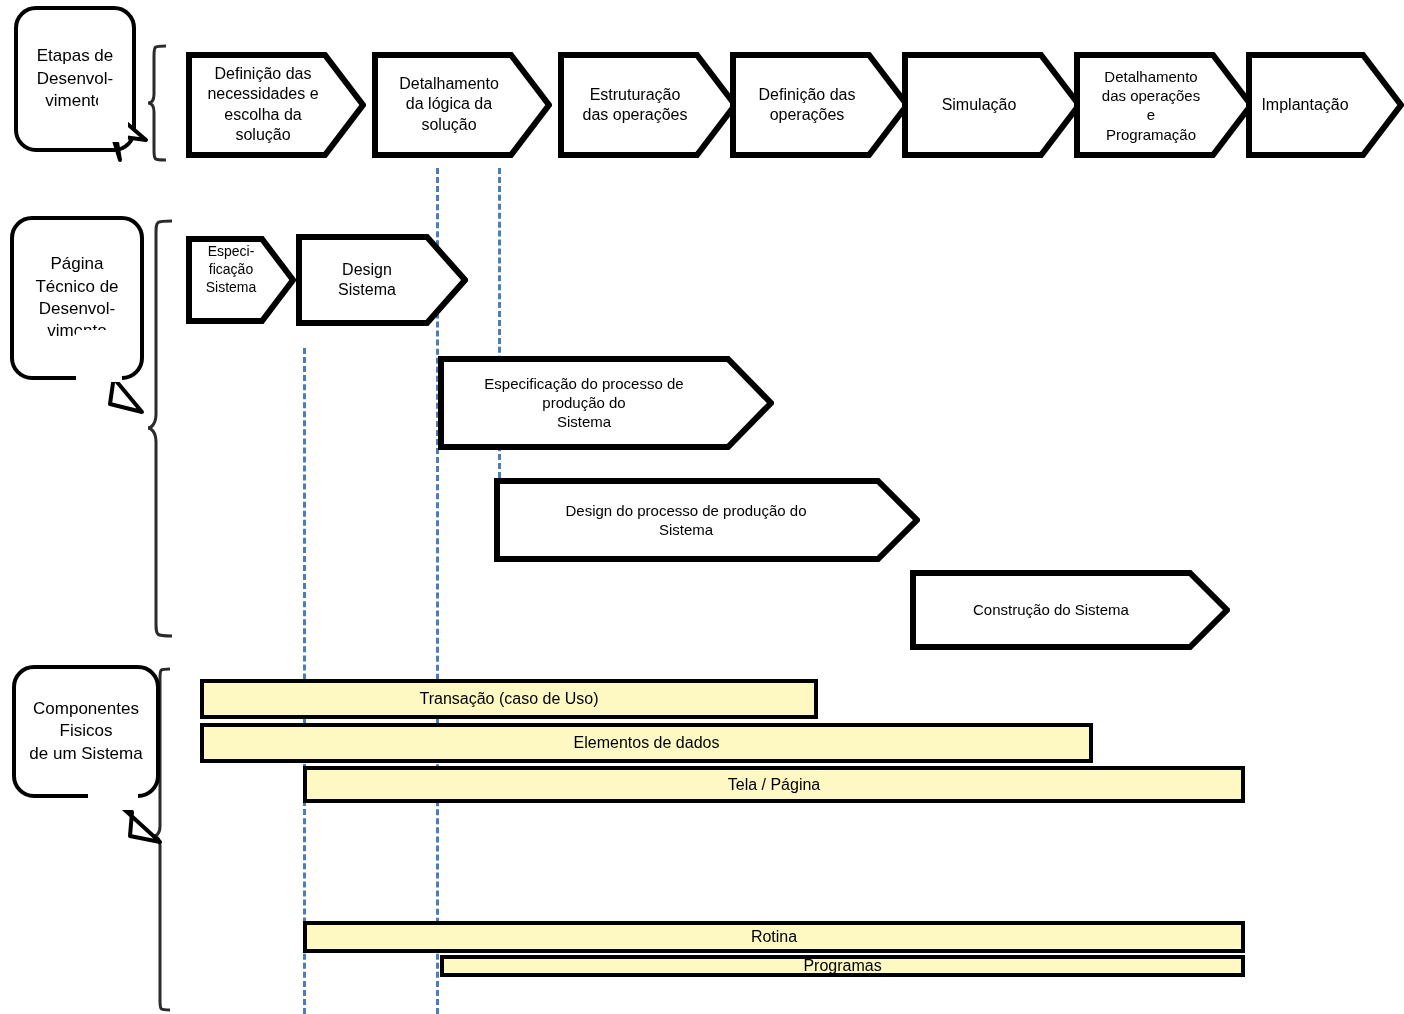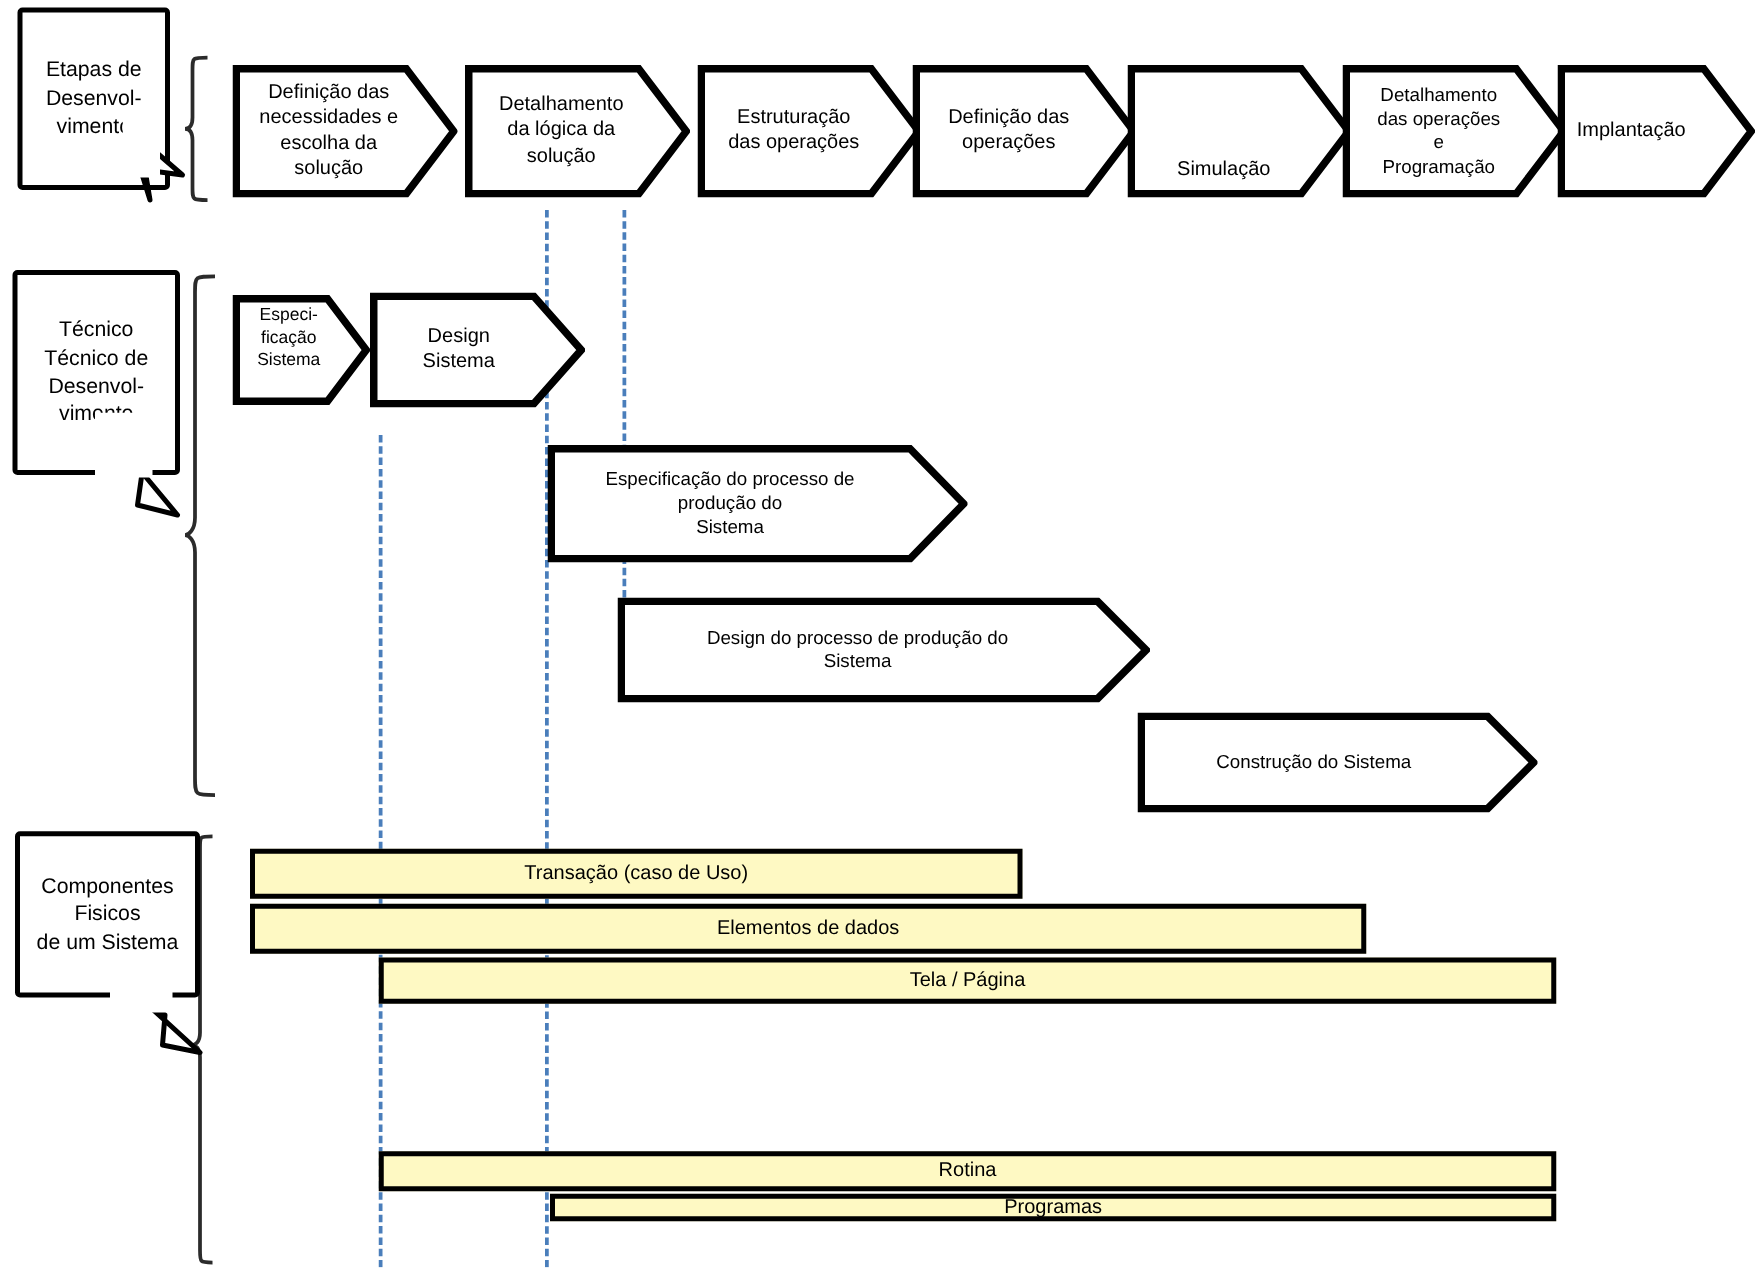--- a/index.html
+++ b/index.html
@@ -17,21 +17,21 @@
     height: 1014px;
     overflow: hidden;
     background: #ffffff;
   }
 
   
   .callout {
     position: absolute;
     box-sizing: border-box;
     border: 4px solid #000;
-    border-radius: 4px;
+    border-radius: 22px;
     background: #fff;
     display: flex;
     align-items: center;
     justify-content: center;
     text-align: center;
     line-height: 1.32;
     font-size: 17px;
     z-index: 5;
   }
   .callout .ctext { display: block; padding: 0 6px; }
@@ -143,21 +143,21 @@
     <div class="lbl" style="padding-right:26px;">
       <span>Definição das</span><br>
       <span>operações</span>
     </div>
   </div>
 
   <div class="chev" style="left:902px; top:52px; width:180px; height:106px;">
     <svg width="180" height="106" viewBox="0 0 180 106">
       <path d="M3 3 L139 3 L177 53 L139 103 L3 103 Z" fill="#fff" stroke="#000" stroke-width="6" stroke-linejoin="miter"></path>
     </svg>
-    <div class="lbl" style="padding-right:26px;margin-top:31px;">
+    <div class="lbl" style="padding-right:26px;">
       <span>Simulação</span>
     </div>
   </div>
 
   <div class="chev" style="left:1074px; top:52px; width:180px; height:106px;">
     <svg width="180" height="106" viewBox="0 0 180 106">
       <path d="M3 3 L139 3 L177 53 L139 103 L3 103 Z" fill="#fff" stroke="#000" stroke-width="6" stroke-linejoin="miter"></path>
     </svg>
     <div class="lbl" style="padding-right:26px; font-size:15px;">
       <span>Detalhamento</span><br>
@@ -171,21 +171,21 @@
     <svg width="158" height="106" viewBox="0 0 158 106">
       <path d="M3 3 L117 3 L155 53 L117 103 L3 103 Z" fill="#fff" stroke="#000" stroke-width="6" stroke-linejoin="miter"></path>
     </svg>
     <div class="lbl" style="padding-right:40px;">
       <span>Implantação</span>
     </div>
   </div>
 
   <div class="callout" style="left:10px; top:216px; width:134px; height:164px;">
     <span class="ctext">
-      <span>Técnico</span><br>
+      <span>Página</span><br>
       <span>Técnico de</span><br>
       <span>Desenvol-</span><br>
       <span>vimento</span>
     </span>
   </div>
   <svg class="tail" style="left:76px; top:330px;" width="90" height="92" viewBox="0 0 90 92">
     <path d="M6 10 L66 82 L34 74 L38 46 Z" fill="#ffffff" stroke="#000" stroke-width="4" stroke-linejoin="round"></path>
     <rect x="0" y="0" width="46" height="52" fill="#ffffff" stroke="none"></rect>
   </svg>
 

